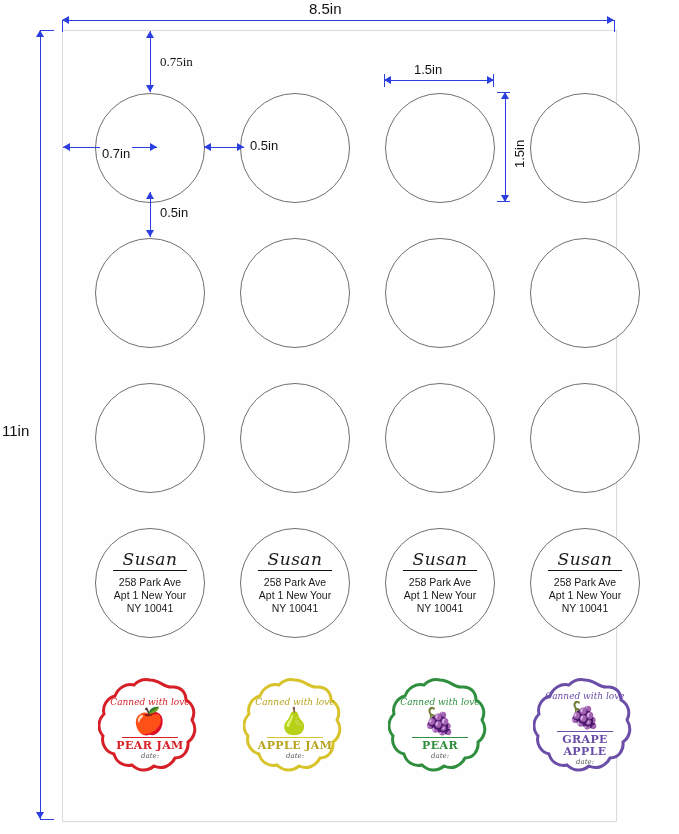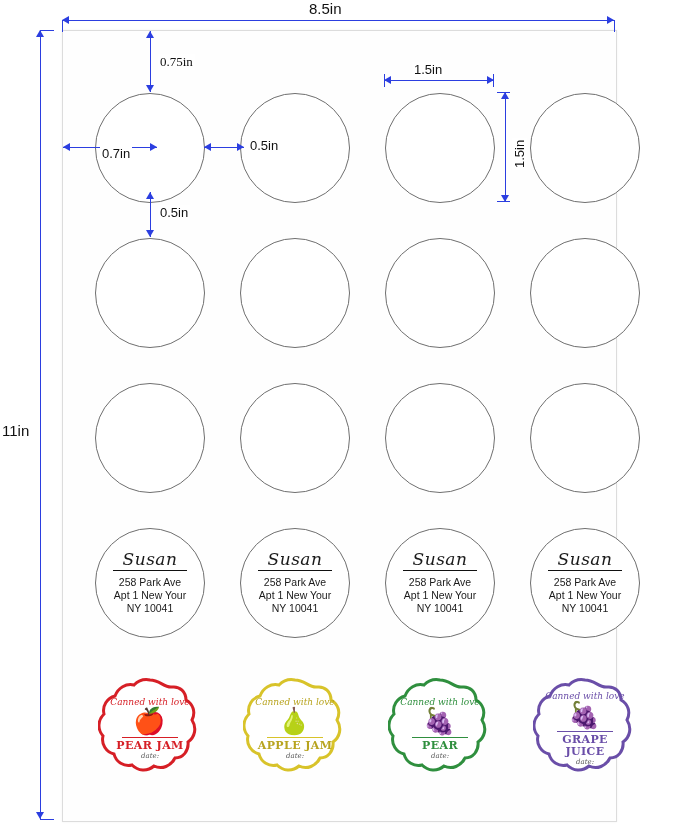--- a/index.html
+++ b/index.html
@@ -195,21 +195,21 @@
     </div>
 
     <div class="jam" style="left:470px;top:645px;">
       <svg class="scallop" viewBox="0 0 104 104">
         <path d="M52 4 C62 4 66 12 74 11 C82 10 88 16 88 24 C95 28 98 36 94 44 C99 52 97 61 90 66 C91 75 85 82 77 82 C73 90 64 94 56 90 C49 96 40 95 34 89 C26 91 18 86 16 78 C8 76 3 68 5 60 C-1 53 0 44 6 38 C4 30 9 22 17 20 C20 12 28 7 36 9 C41 4 47 3 52 4 Z" fill="#ffffff" stroke="#6a4ea8" stroke-width="3"></path>
       </svg>
       <div class="inner">
         <div class="top-txt" style="color:#6a4ea8">Canned with love</div>
         <div class="fruit">🍇</div>
         <div class="rule" style="background:#6a4ea8"></div>
-        <div class="title" style="color:#6a4ea8">GRAPE JUICE</div>
+        <div class="title" style="color:#6a4ea8">GRAPE APPLE</div>
         <div class="date">date:</div>
       </div>
     </div>
   </div>
 
   <div class="dim-line" style="left:62px;top:20px;width:553px;height:1px;"></div>
   <div class="dim-line" style="left:62px;top:20px;width:1px;height:12px;"></div>
   <div class="dim-line" style="left:614px;top:20px;width:1px;height:12px;"></div>
   <div class="arrow left" style="left:62px;top:16px;"></div>
   <div class="arrow right" style="left:607px;top:16px;"></div>

